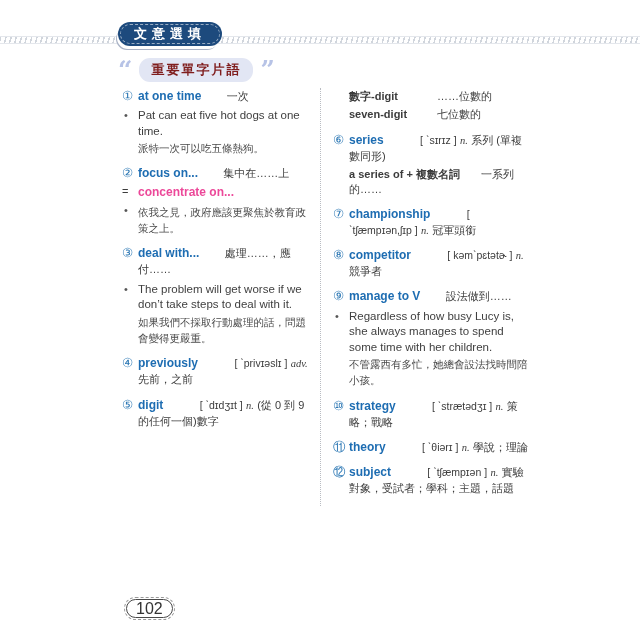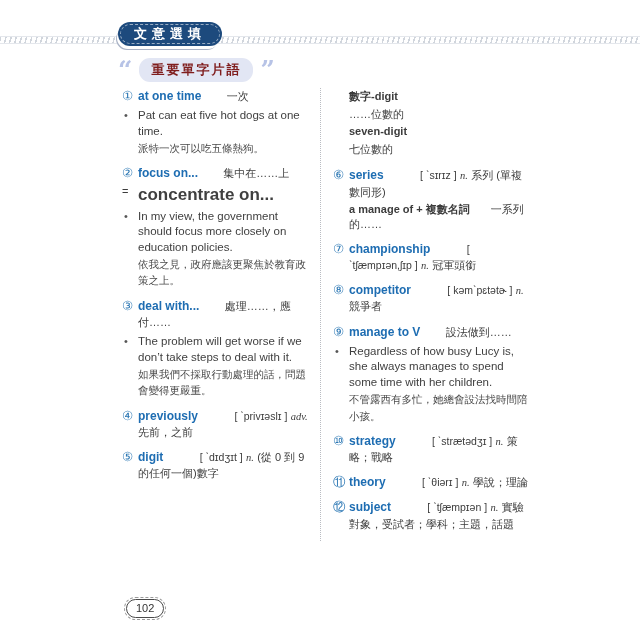--- a/index.html
+++ b/index.html
@@ -47,36 +47,36 @@
     flex:0 0 16px;color:#2b77b4;font-size:12.5px;line-height:16px;margin-top:0px;
   }
   .head-body{flex:1;font-size:12px;line-height:1.35;}
   .word{color:#1e6db2;font-weight:bold;font-size:12px;}
   .phon{color:#3c3c3c;font-size:10.5px;padding-left:33px;}
   .pos{font-style:italic;font-size:10.5px;color:#3c3c3c;font-family:"Liberation Serif",serif;}
   .def{font-size:11px;color:#3c3c3c;}
   .gap{margin-left:22px;}
   .syn-line{display:flex;margin-top:3px;}
   .eq{flex:0 0 16px;font-size:11px;color:#3c3c3c;}
-  .syn{font-weight:bold;font-size:17px;color:#404040;}
+  .syn{font-weight:bold;font-size:12px;color:#ec4899;}
   .example{display:flex;margin-top:4px;padding-left:2px;}
   .bullet{flex:0 0 14px;color:#555;font-size:11px;line-height:1.4;}
   .ex-body{flex:1;}
   .en{font-size:11.5px;line-height:1.35;color:#3f3f3f;}
   .zh{font-size:10.5px;line-height:1.55;color:#4a4a4a;margin-top:1px;}
-  .form-row{display:flex;font-size:11px;line-height:1.6;padding-left:16px;flex-direction:column;}
+  .form-row{display:flex;font-size:11px;line-height:1.6;padding-left:16px;}
   .form-row .form{font-weight:bold;color:#3c3c3c;min-width:88px;}
   .sub-line{padding-left:16px;margin-top:2px;font-size:11px;}
   .sub-form{font-weight:bold;color:#3c3c3c;}
   .sub-def{margin-left:18px;}
   
   .pagenum-badge{
     position:absolute;left:126px;top:599px;
     border:1px solid #4a4a4a;border-radius:10px;padding:0 9px;height:17px;line-height:17px;
-    font-size:11px;color:#333;background:#fff;
+    font-size:16px;color:#333;background:#fff;
     outline:1px dashed #9a9a9a;outline-offset:1px;
   }
 </style>
 </head>
 <body>
 
 <div class="page">
 
   <div class="rope"></div>
 
@@ -119,21 +119,20 @@
             <span class="def gap">集中在……上</span>
           </div>
         </div>
         <div class="syn-line">
           <span class="eq">=</span>
           <span class="syn">concentrate on...</span>
         </div>
         <div class="example">
           <span class="bullet">•</span>
           <div class="ex-body">
-            <div class="en">In my view, the government should focus more closely on education policies.</div>
             <div class="zh">依我之見，政府應該更聚焦於教育政策之上。</div>
           </div>
         </div>
       </div>
 
       <div class="entry">
         <div class="head">
           <span class="num">③</span>
           <div class="head-body">
             <span class="word">deal with...</span>
@@ -192,21 +191,21 @@
         <div class="head">
           <span class="num">⑥</span>
           <div class="head-body">
             <span class="word">series</span>
             <span class="phon">[ ˋsɪrɪz ]</span>
             <span class="pos">n.</span>
             <span class="def">系列 (單複數同形)</span>
           </div>
         </div>
         <div class="sub-line">
-          <span class="sub-form">a manage of + 複數名詞</span>
+          <span class="sub-form">a series of + 複數名詞</span>
           <span class="def sub-def">一系列的……</span>
         </div>
       </div>
 
       <div class="entry">
         <div class="head">
           <span class="num">⑦</span>
           <div class="head-body">
             <span class="word">championship</span>
             <span class="phon">[ ˋtʃæmpɪən,ʃɪp ]</span>

